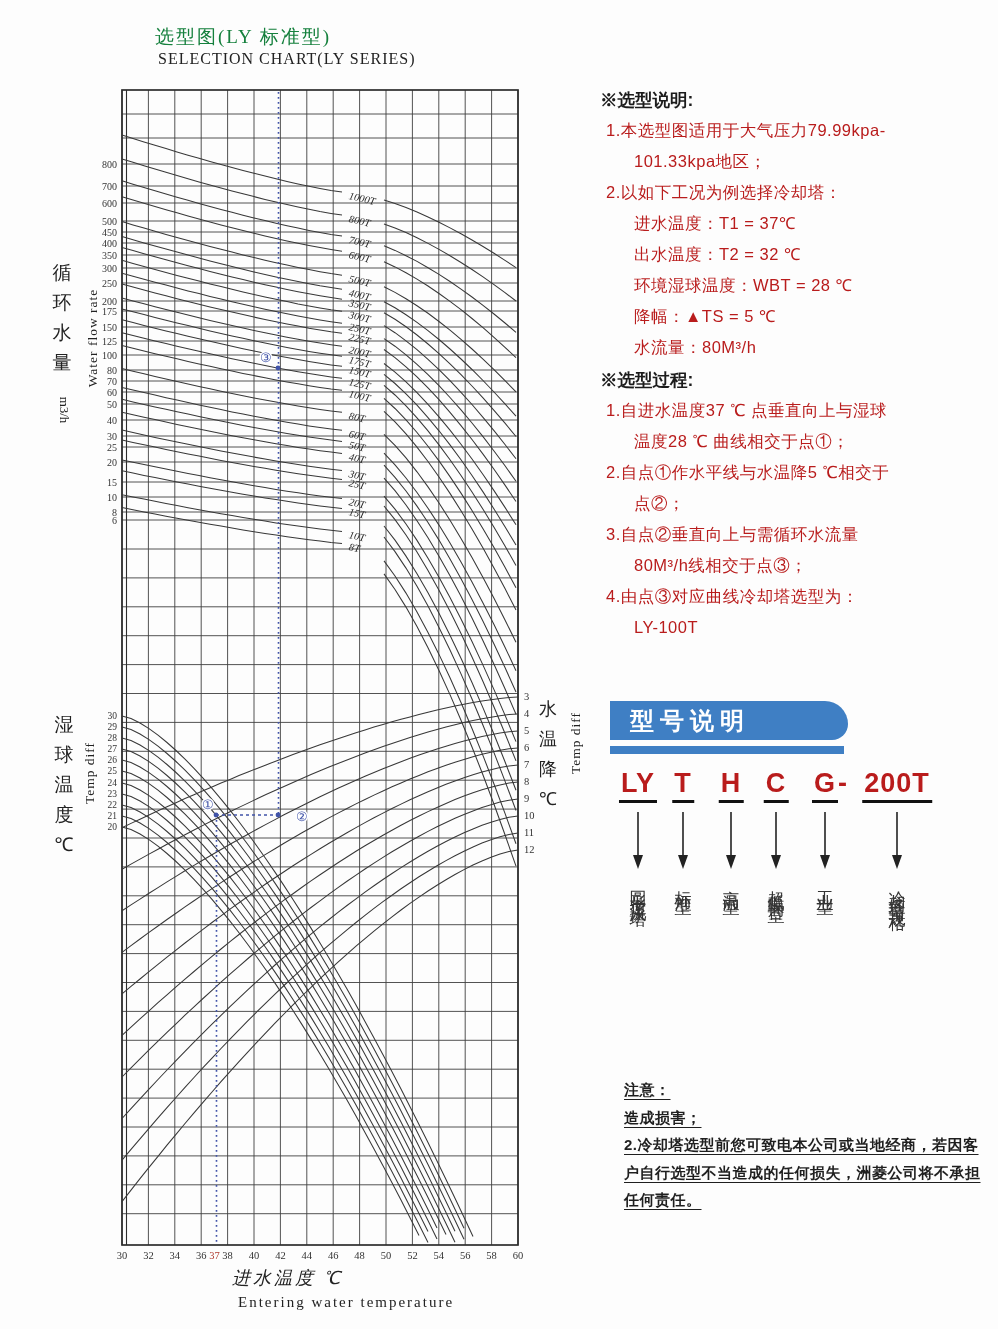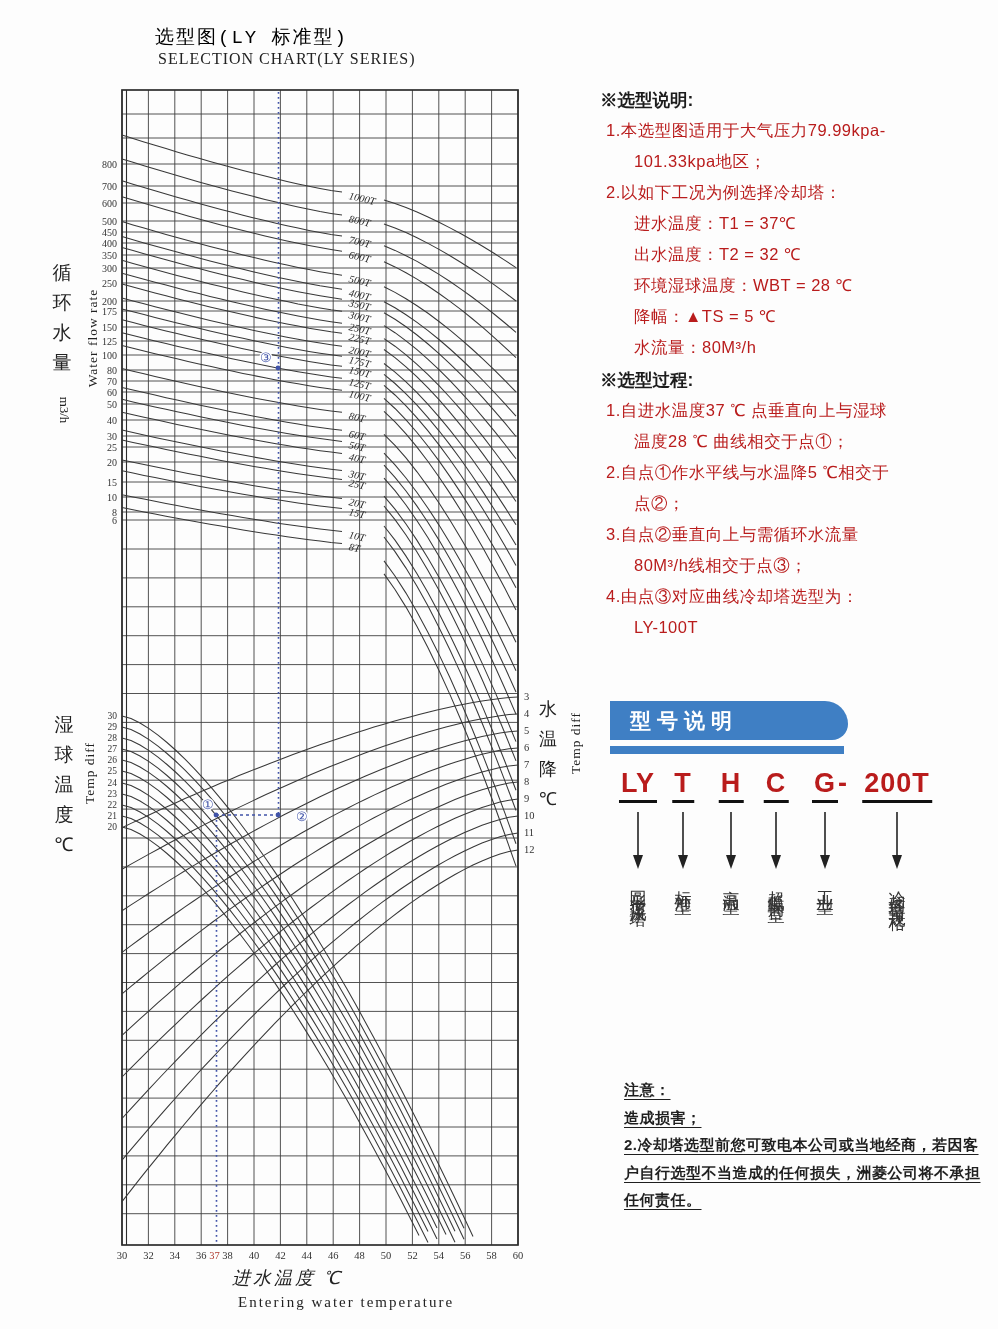--- a/index.html
+++ b/index.html
@@ -1,22 +1,22 @@
 <!DOCTYPE html>
 <html><head>
 <meta charset="utf-8">
 <style>
   html,body{margin:0;padding:0;}
   body{width:998px;height:1329px;position:relative;background:#fdfdfd;
        font-family:"Liberation Sans",sans-serif;color:#222;overflow:hidden;}
   .abs{position:absolute;}
   .chart-svg{position:absolute;left:0;top:0;}
   
-  .title-zh{left:155px;top:24px;font-family:Liberation Mono, monospace;font-size:19px;
-            letter-spacing:2px;color:#000000;}
+  .title-zh{left:155px;top:24px;font-family:Liberation Serif, serif;font-size:19px;
+            letter-spacing:2px;color:#15803d;}
   .title-en{left:158px;top:50px;font-family:"Liberation Serif",serif;font-size:16px;
             letter-spacing:1px;color:#222;}
   
   .vstack{width:24px;text-align:center;font-family:"Liberation Serif",serif;
           font-size:19px;color:#222;}
   .vstack span{display:block;line-height:30px;}
   .rot-ccw{transform:rotate(-90deg);font-family:"Liberation Serif",serif;
            font-size:13.5px;letter-spacing:1px;color:#222;text-align:center;}
   .rot-cw{transform:rotate(90deg);font-family:"Liberation Serif",serif;
           font-size:13px;color:#222;text-align:center;}
@@ -26,21 +26,21 @@
              letter-spacing:2px;color:#222;}
   
   .notes{left:600px;top:86px;width:394px;}
   .notes .h{font-size:17.5px;font-weight:700;color:#1c1c1c;margin:2px 0 8px 0;}
   .notes .ln{font-size:16.5px;color:#b91c1c;margin-bottom:10px;line-height:21px;
              letter-spacing:0.5px;}
   .notes .i0{padding-left:6px;}
   .notes .i1{padding-left:34px;}
   
   .banner{left:610px;top:701px;width:238px;height:39px;border-radius:0 26px 18px 0;}
-  .banner span{display:block;color:#fff;font-size:21px;font-weight:700;
+  .banner span{display:block;color:#fff;font-size:24px;font-weight:700;
                letter-spacing:6px;line-height:39px;padding-left:20px;}
   .banner-bar{left:610px;top:746px;width:234px;height:8px;}
   .code{top:768px;transform:translateX(-50%);font-size:27px;font-weight:700;
         color:#b91c1c;border-bottom:3px solid #111;padding:0 2px 1px 2px;letter-spacing:1px;}
   .code.nodash{border-bottom:none;}
   .arrow{top:812px;transform:translateX(-50%);}
   .meaning{top:877px;transform:translateX(-50%);writing-mode:vertical-rl;
            text-orientation:upright;font-size:17px;color:#333;letter-spacing:4px;
            line-height:23px;}
   

